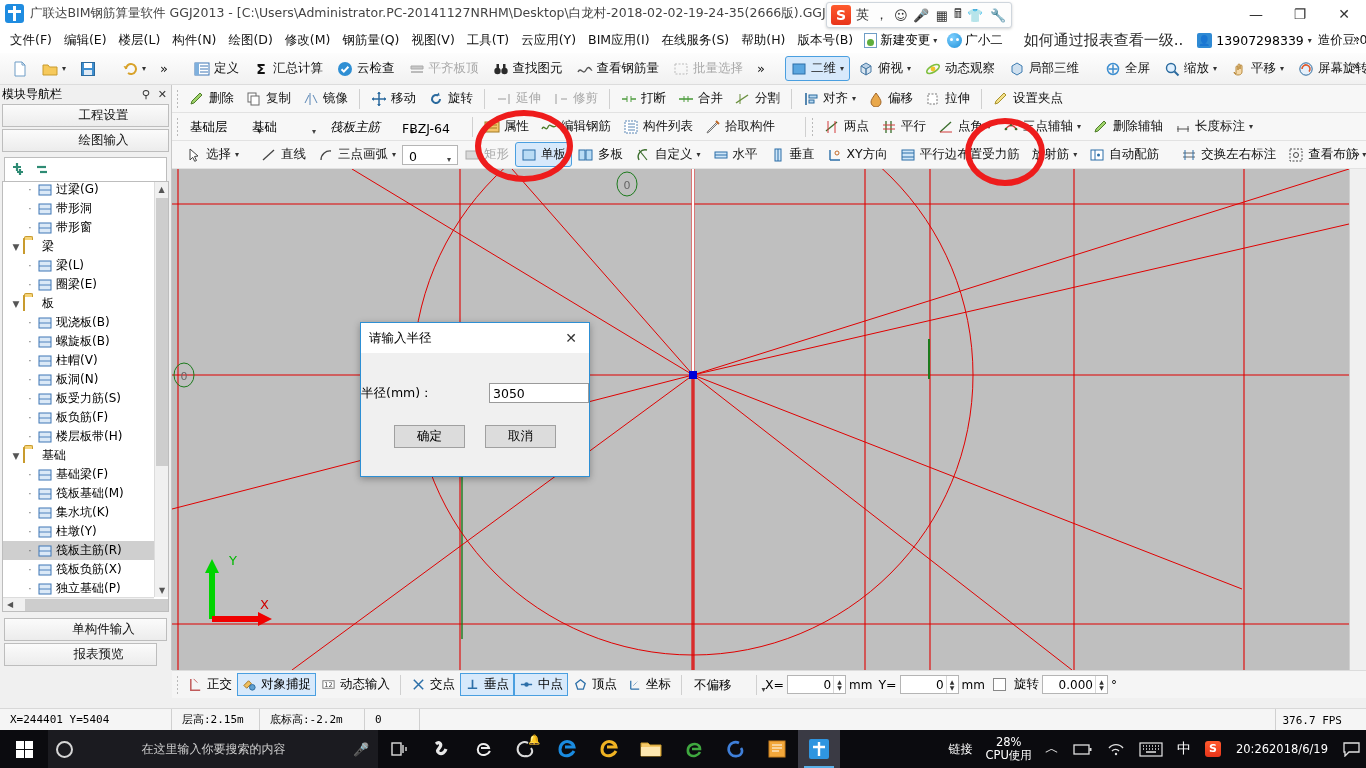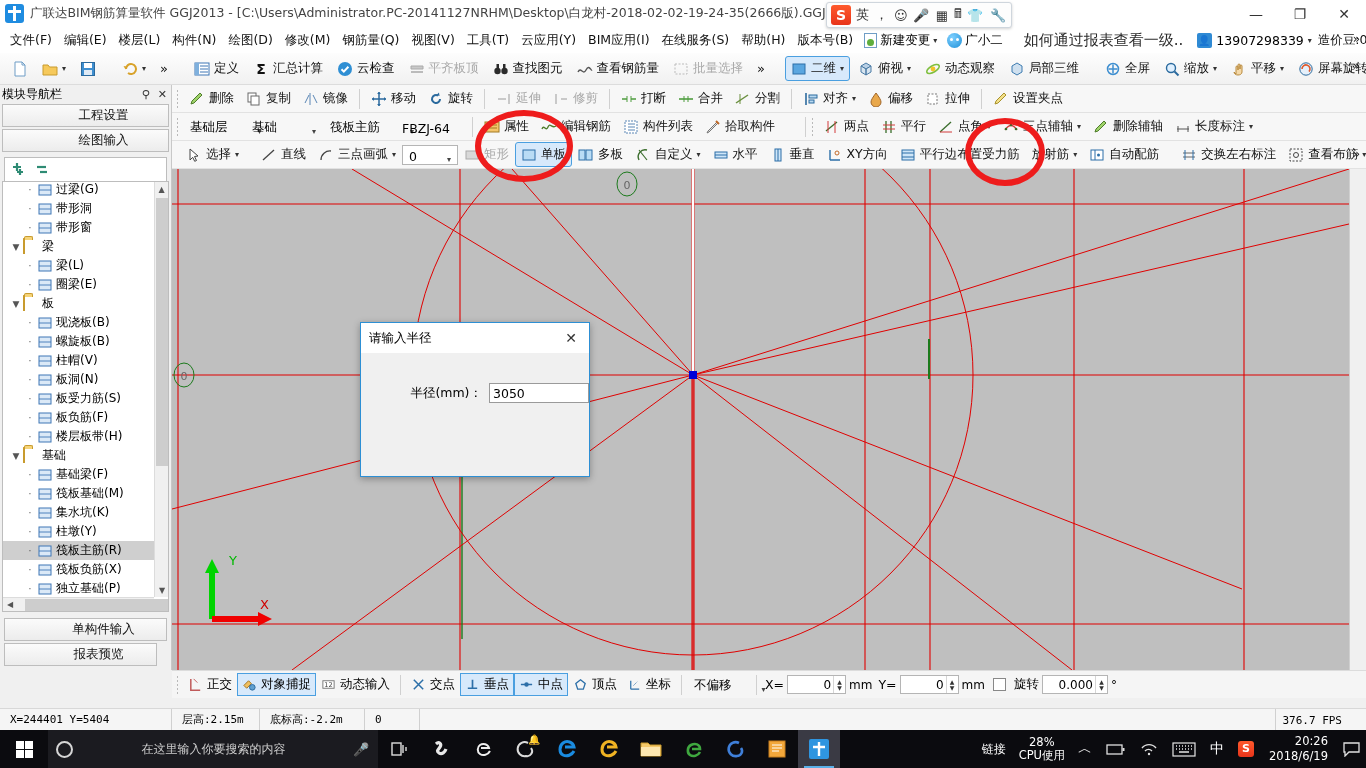--- a/index.html
+++ b/index.html
@@ -184,32 +184,32 @@
   .tb-search { width:330px;height:38px;background:#1b1b20;display:flex;align-items:center;padding:0 8px;gap:8px;}
   .circ { width:17px;height:17px;border:2px solid #d6d6d6;border-radius:50%;flex:0 0 auto;}
   .tb-search .ph { color:#cfcfcf; font-size:12px; flex:1;text-align:center; }
   .mic { color:#cfcfcf; font-size:13px; }
   .tb-icon { width:42px;height:38px;display:flex;align-items:center;justify-content:center;position:relative;}
   .tb-icon.active { background:#3a3a44; }
   .tb-icon.active:after{content:"";position:absolute;left:6px;right:6px;bottom:0;height:2px;background:#5ab0e8;}
   .tray { margin-left:auto; display:flex; align-items:center; height:38px; color:#e8e8e8; font-size:11px; gap:0; }
   .tray-item { padding:0 7px; display:flex; align-items:center; justify-content:center; height:38px;}
   .cpu { display:flex; flex-direction:column; align-items:center; line-height:13px; font-size:11.5px; color:#fff; padding:0 6px;}
-  .clock { display:flex; flex-direction:column; align-items:flex-end; line-height:15px; font-size:11.5px; color:#fff; padding:0 8px;}
+  .clock { display:flex; flex-direction:row; align-items:center; line-height:15px; font-size:11.5px; color:#fff; padding:0 8px;}
   .notif { width:30px;height:38px;display:flex;align-items:center;justify-content:center;}
 
   
   .modal {
     position:absolute; left:360px; top:322px; width:230px; height:155px;
     background:#f0f0f0; border:1px solid #2d8fd4; box-shadow:0 2px 7px rgba(0,0,0,.3); z-index:50;
   }
   .modal-head { height:30px; background:#fff; display:flex; align-items:center; padding:0 6px 0 8px; }
   .modal-title { font-size:12.5px; color:#000; flex:1; }
   .modal-x { width:24px;height:24px;display:flex;align-items:center;justify-content:center;font-size:14px;color:#333;}
-  .modal-body { padding: 30px 0 0 0; display:flex; align-items:center; justify-content:flex-end; gap:7px;}
+  .modal-body { padding: 30px 0 0 0; display:flex; align-items:center; justify-content:space-between; gap:7px;}
   .modal-label { font-size:12.5px; color:#000; }
   .modal-input { width:100px; height:20px; border:1px solid #9a9a9a; background:#fff;
     font-size:12.5px; padding:0 3px; outline:none; font-family:inherit; }
   .modal-btns { display:flex; justify-content:center; gap:20px; margin-top:22px; }
   .modal-btn { width:71px;height:23px;background:#dcdcdc;border:1px solid #a0a0a0;
     display:flex;align-items:center;justify-content:center;font-size:12.5px;color:#000;}
 
   
   .annot { position:absolute; border:6px solid #ee1c1c; border-radius:50%; z-index:45; pointer-events:none; }
   #annot1 { left:475px; top:110px; width:98px; height:72px; }
@@ -563,21 +563,21 @@
   <div class="tb-row tb-row3">
     <span class="grip"></span>
     <div class="combo" style="width:62px;">
       <span class="cv">基础层</span>
       <span class="carr">▾</span>
     </div>
     <div class="combo" style="width:78px;">
       <span class="cv">基础</span>
       <span class="carr" style="margin-left:auto;">▾</span>
     </div>
-    <div class="combo" style="width:72px;">
+    <div class="combo" style="width:72px;font-style:italic;">
       <span class="cv">筏板主筋</span>
       <span class="carr">▾</span>
     </div>
     <div class="combo" style="width:72px;">
       <span class="cv">FBZJ-64</span>
       <span class="carr" style="margin-left:auto;">▾</span>
     </div>
     <div class="vsep"></div>
     <div class="tbtn">
       <span class="ic"><svg width="16" height="16" viewBox="0 0 16 16">
@@ -1039,20 +1039,24 @@
   <div class="annot" id="annot2"></div>
 
   <div class="modal">
     <div class="modal-head">
       <div class="modal-title">请输入半径</div>
       <div class="modal-x">✕</div>
     </div>
     <div class="modal-body">
       <span class="modal-label">半径(mm)：</span>
       <input class="modal-input" type="text" value="3050" style="">
+    </div>
+    <div class="modal-btns">
+      <div class="modal-btn">确定</div>
+      <div class="modal-btn">取消</div>
     </div>
   </div>
 
   <div class="snapbar">
     <span class="grip"></span>
     <div class="snapbtn">
       <span class="ic"><svg width="15" height="15" viewBox="0 0 16 16">
             <path d="M3 2v12h10" stroke="#c05a5a" stroke-width="1.6" fill="none"></path>
             <path d="M6 2l4 4" stroke="#c05a5a"></path>
           </svg></span>

